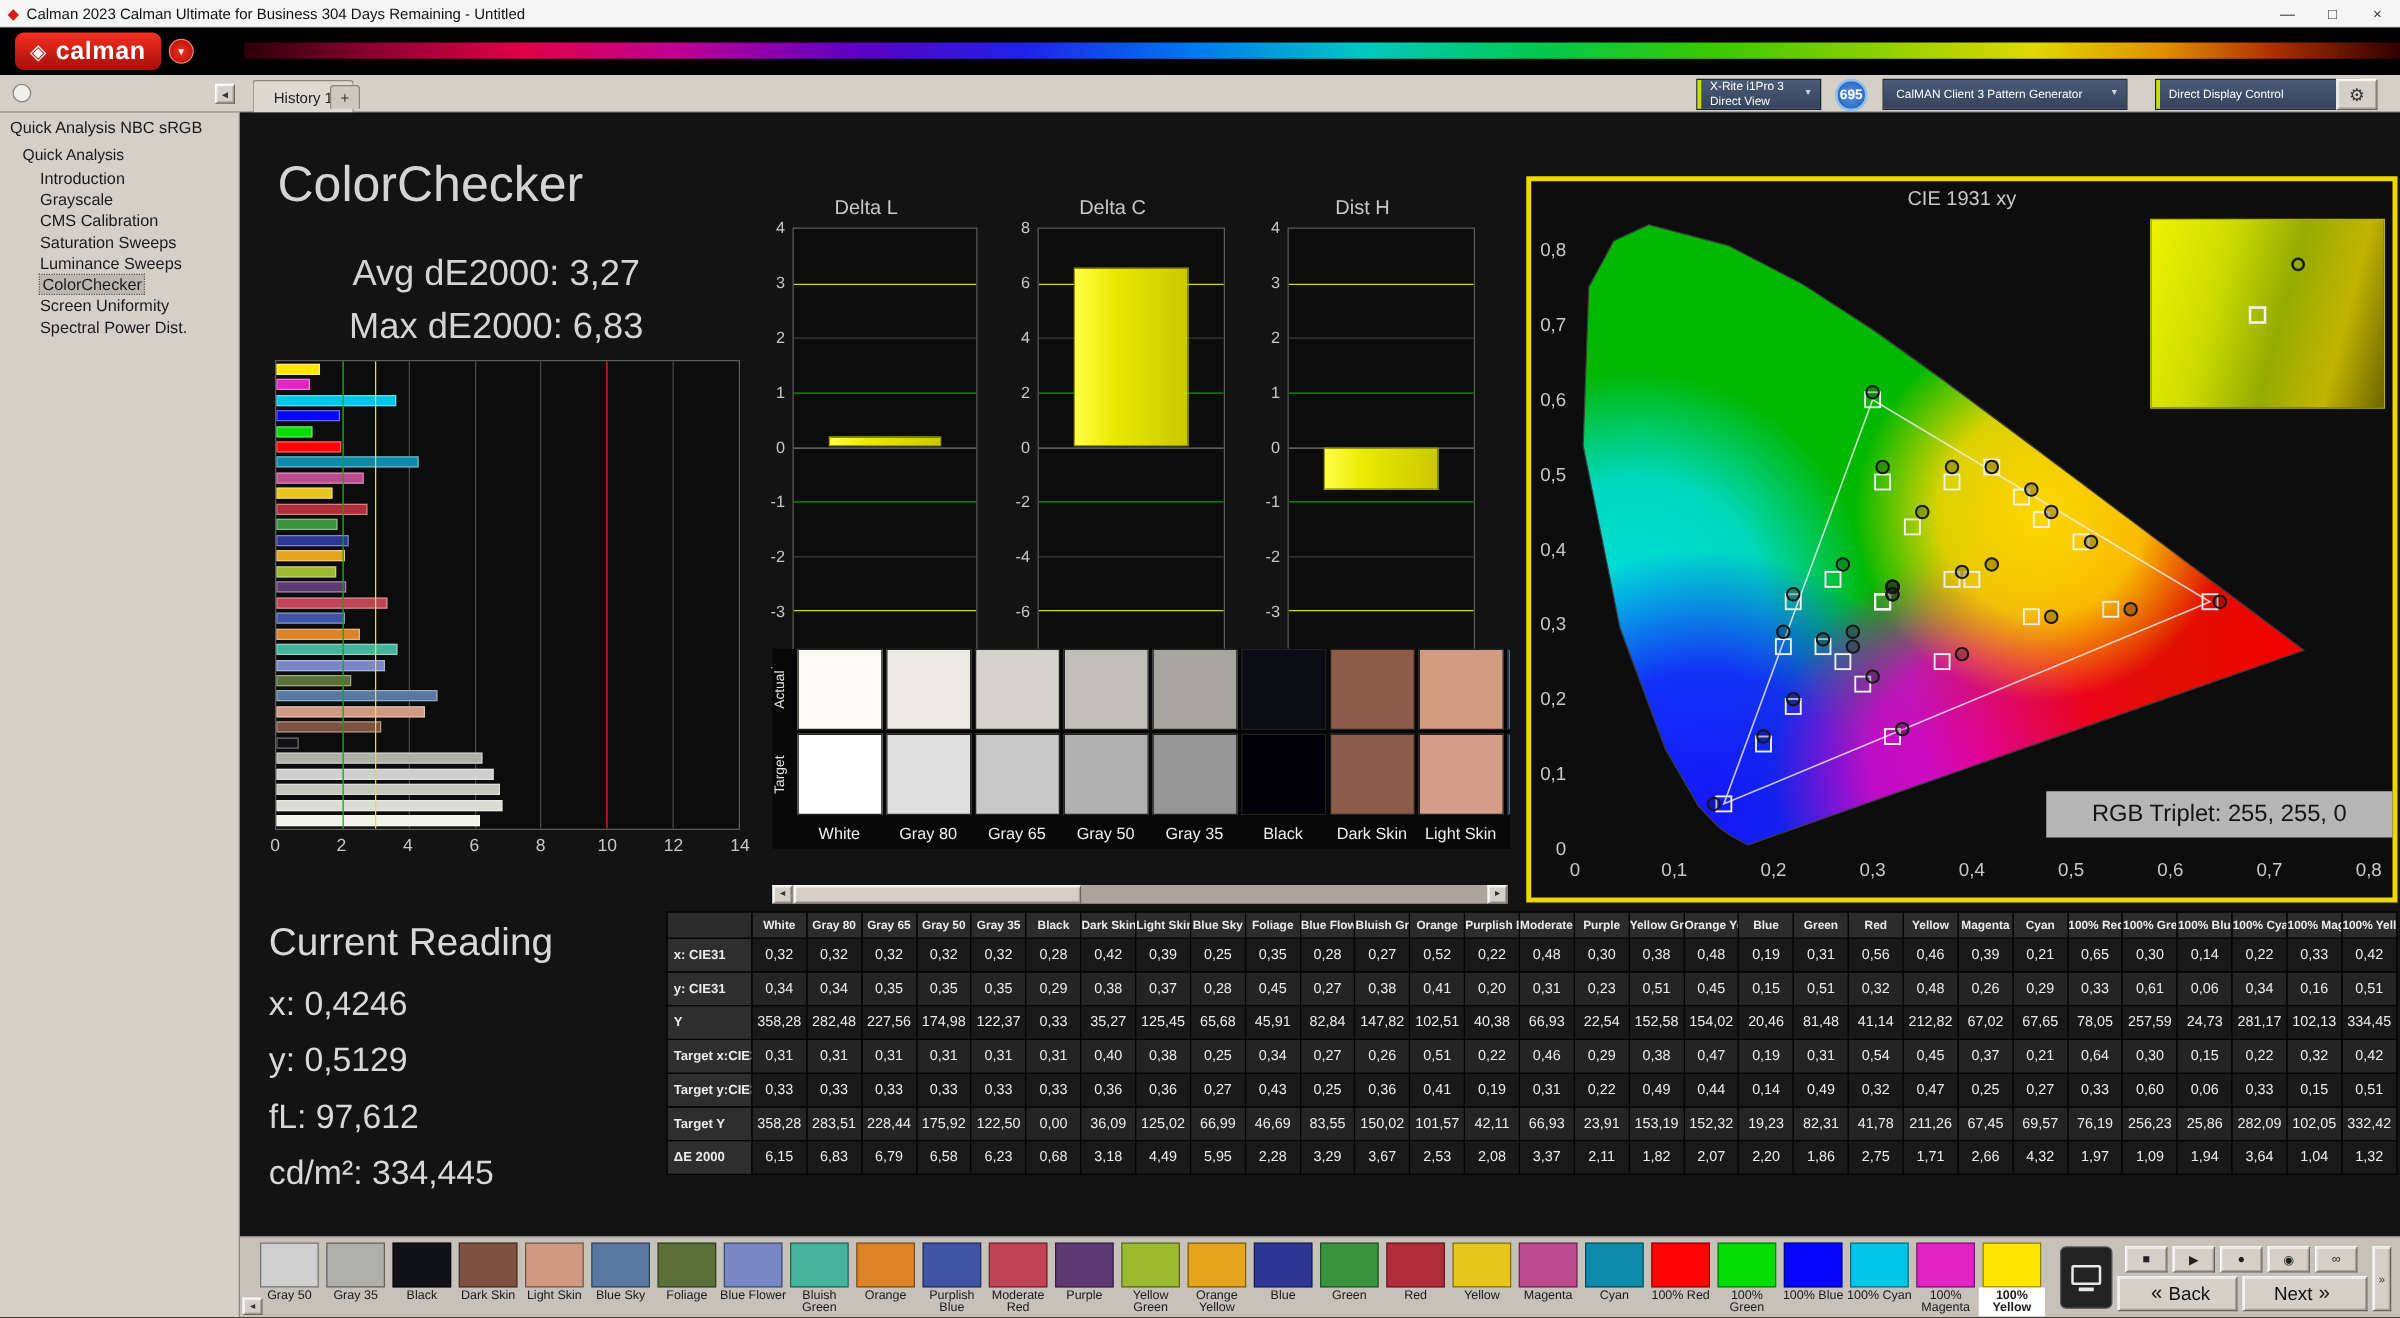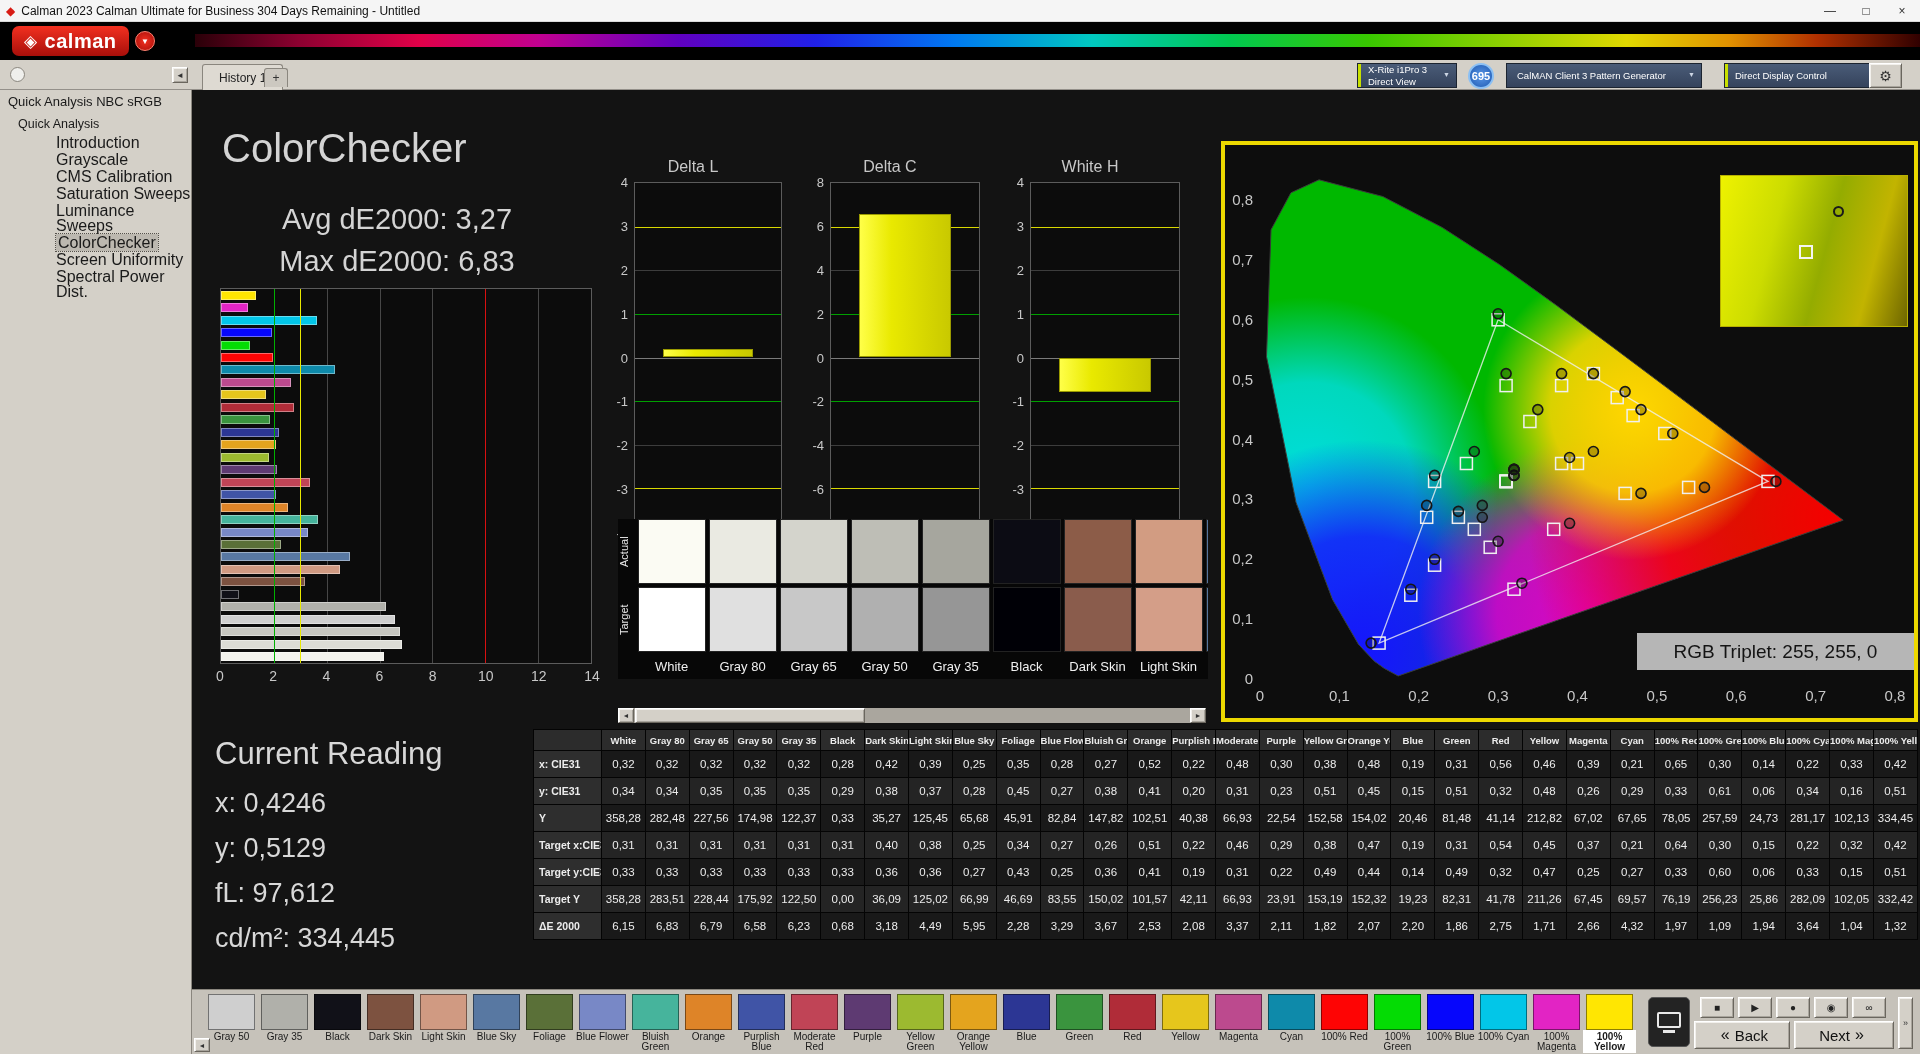--- a/index.html
+++ b/index.html
@@ -31,21 +31,21 @@
   .devbtn .accent { position:absolute; left:0; top:0; bottom:0; width:3px; }
   .devtext { display:flex; flex-direction:column; padding-left:4px; }
   .chev { margin-left:auto; padding-left:8px; font-size:7px; color:#cdd6e4; }
   .badge { position:absolute; left:1468px; top:3px; width:26px; height:26px; border-radius:50%; background:radial-gradient(#5a98e8,#1e58b0); border:2px solid #8cc0f4; color:#fff; font-size:11px; font-weight:bold; display:flex; align-items:center; justify-content:center; }
   .gearbtn { position:absolute; left:1869px; top:3px; width:33px; height:25px; font-size:14px; color:#333; display:flex; align-items:center; justify-content:center; }
 
   
   .sidebar { position:absolute; left:0; top:90px; width:192px; height:964px; background:#d4d0c8; border-right:1px solid #8a867e; color:#1a1a1a; }
   .sb-header { padding:4px 8px 6px 8px; font-size:13px; }
   .tree-root { padding:2px 0 3px 18px; font-size:12.5px; }
-  .tree-item { padding:1px 0 1px 56px; font-size:16px; line-height:15px; cursor:default; }
+  .tree-item { padding:1px 0 1px 32px; font-size:13px; line-height:15px; cursor:default; }
   .tree-item span.sel { background:#bcb8b0; outline:1px dotted #55524c; padding:0 2px; }
 
   
   .main-bg { position:absolute; left:192px; top:90px; width:1728px; height:899px; background:#131313; }
   .page-title { position:absolute; left:222px; top:126px; font-size:40px; color:#d4d4d4; }
   .summary { position:absolute; left:222px; top:198px; width:350px; text-align:center; font-size:29px; color:#d4d4d4; line-height:1.45; }
 
   .ctitle { text-align:center; font-size:16px; color:#c8c8c8; height:24px; }
   .dechart { position:absolute; left:220px; top:288px; width:372px; }
   .deplot { position:relative; width:372px; height:376px; background:#0c0c0c; border:1px solid #5c5c5c; overflow:hidden; }
@@ -296,21 +296,21 @@
         <div class="dgrid" style="top: 37.5%; background: rgb(0, 160, 0);"></div>
         <div class="dgrid" style="top: 50%; background: rgb(122, 122, 122);"></div>
         <div class="dgrid" style="top: 62.5%; background: rgb(0, 160, 0);"></div>
         <div class="dgrid" style="top: 75%; background: rgb(61, 61, 61);"></div>
         <div class="dgrid" style="top: 87.5%; background: rgb(216, 216, 0);"></div>
         <div class="dbar" style="top: 8.75%; height: 41.25%;"></div>
       </div>
     </div>
 </div>
 <div class="dchart" style="left:1000px; width:180px;">
-  <div class="ctitle">White H</div>
+  <div class="ctitle">Dist H</div>
   <div class="dwrap">
       <div class="dyaxis">
         <span class="dtick" style="top: 0%;">4</span>
         <span class="dtick" style="top: 12.5%;">3</span>
         <span class="dtick" style="top: 25%;">2</span>
         <span class="dtick" style="top: 37.5%;">1</span>
         <span class="dtick" style="top: 50%;">0</span>
         <span class="dtick" style="top: 62.5%;">-1</span>
         <span class="dtick" style="top: 75%;">-2</span>
         <span class="dtick" style="top: 87.5%;">-3</span>
@@ -503,20 +503,21 @@
       <text class="cietick" x="28" y="539.0" text-anchor="end">0</text>
       <text class="cietick" x="28" y="479.1" text-anchor="end">0,1</text>
       <text class="cietick" x="28" y="419.3" text-anchor="end">0,2</text>
       <text class="cietick" x="28" y="359.4" text-anchor="end">0,3</text>
       <text class="cietick" x="28" y="299.5" text-anchor="end">0,4</text>
       <text class="cietick" x="28" y="239.6" text-anchor="end">0,5</text>
       <text class="cietick" x="28" y="179.7" text-anchor="end">0,6</text>
       <text class="cietick" x="28" y="119.9" text-anchor="end">0,7</text>
       <text class="cietick" x="28" y="60.0" text-anchor="end">0,8</text>
     </svg>
+  <div class="cie-title">CIE 1931 xy</div>
   <div class="inset">
     <span class="sq"></span>
     <span class="ci"></span>
   </div>
   <div class="rgb-strip">RGB Triplet: 255, 255, 0</div>
 </div>
 
 <div class="current">
   <div class="crtitle">Current Reading</div>
   <div class="crline">x: 0,4246</div>

